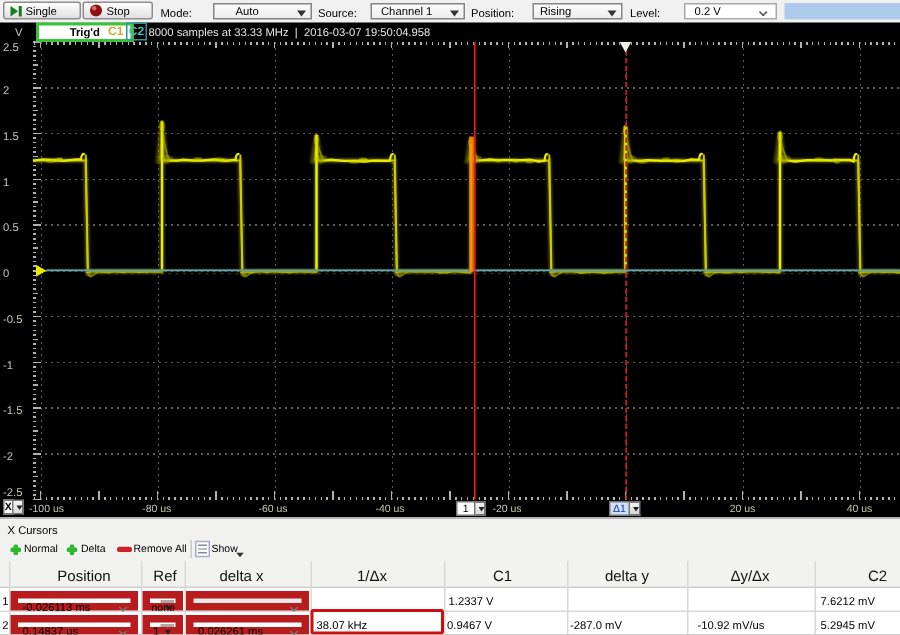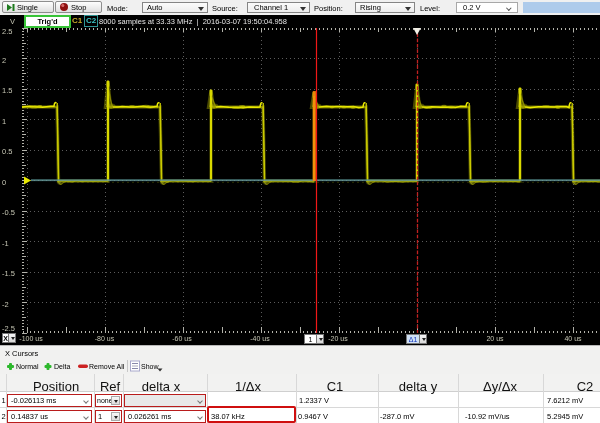--- a/index.html
+++ b/index.html
@@ -4,44 +4,44 @@
 body{width:600px;height:423px;font-family:"Liberation Sans",sans-serif;position:relative;overflow:hidden;background:#f0f0f0}
 .ab{position:absolute}
 .lbl{position:absolute;font-size:7.5px;color:#000;white-space:nowrap}
 .btn{position:absolute;height:12px;top:1px;border:1px solid #8e8e8e;border-radius:2px;background:linear-gradient(#fdfdfd,#e0e0e0);display:flex;align-items:center;font-size:7.5px;color:#000}
 .cmb{position:absolute;height:11px;top:2px;border:1px solid #858585;background:linear-gradient(#fbfbfb,#ededed);font-size:7.5px;color:#000;display:flex;align-items:center}
 .cmb .ar{position:absolute;right:3px;top:3.5px;width:0;height:0;border-left:3px solid transparent;border-right:3px solid transparent;border-top:4px solid #333}
 .flag{position:absolute;height:10px;display:flex;font-size:7px;line-height:9px}
 .fl-a{background:#fff;border:1px solid #777;text-align:center;color:#000}
 .fl-b{background:linear-gradient(#f5f5f5,#d8d8d8);border:1px solid #777;border-left:none;width:7px;position:relative}
 .fl-b:after{content:"";position:absolute;left:1.5px;top:3px;border-left:2.5px solid transparent;border-right:2.5px solid transparent;border-top:3.5px solid #222}
-.tcmb{position:absolute;height:13px;background:#fff;border:1px solid #b91c1c;font-size:7.5px;color:#000;line-height:12px;white-space:nowrap}
+.tcmb{position:absolute;height:13px;background:#fff;border:5px solid #b91c1c;font-size:7.5px;color:#000;line-height:12px;white-space:nowrap}
 .chev{position:absolute;right:3px;top:3.5px;width:4px;height:4px;border-right:1.3px solid #777;border-bottom:1.3px solid #777;transform:rotate(45deg)}
 .refbtn{position:absolute;right:1px;top:1px;bottom:1px;width:9px;background:linear-gradient(#f8f8f8,#ddd);border:1px solid #aaa}
 .refbtn:after{content:"";position:absolute;left:1.5px;top:3px;border-left:2.5px solid transparent;border-right:2.5px solid transparent;border-top:3.5px solid #222}
 .val{position:absolute;font-size:7.5px;color:#000;white-space:nowrap}
-.hdr{position:absolute;font-size:13px;color:#111;white-space:nowrap;transform:translateX(-50%)}
+.hdr{position:absolute;font-size:10px;color:#111;white-space:nowrap;transform:translateX(-50%)}
 </style></head><body>
 
 <div class="ab" style="left:0;top:0;width:600px;height:15px;background:#f0f0f0">
   <div class="btn" style="left:2px;width:52px">
     <svg width="9" height="9" style="margin:0 2px 0 3px">
         <polygon points="1,1 6,4.5 1,8" fill="#1d7a1d"></polygon>
         <rect x="6.5" y="1" width="2" height="7" fill="#1d7a1d"></rect>
       </svg>Single
   </div>
   <div class="btn" style="left:55px;width:47px">
     <svg width="10" height="10" style="margin:0 2px 0 3px">
         <circle cx="5" cy="5" r="4" fill="#8f1010"></circle>
         <circle cx="3.8" cy="3.5" r="1.5" fill="#d86a6a"></circle>
       </svg>Stop
   </div>
   <div class="lbl" style="left:107px;top:4px">Mode:</div>
   <div class="cmb" style="left:142px;width:66px">
-      <span style="margin-left:4px">Auto</span>
+      <span style="margin-left:14px">Auto</span>
       <span class="ar"></span>
     </div>
   <div class="lbl" style="left:212px;top:4px">Source:</div>
   <div class="cmb" style="left:247px;width:63px">
       <span style="margin-left:6px">Channel 1</span>
       <span class="ar"></span>
     </div>
   <div class="lbl" style="left:314px;top:4px">Position:</div>
   <div class="cmb" style="left:355px;width:60px">
       <span style="margin-left:4px">Rising</span>
@@ -577,21 +577,21 @@
           <text x="104.5" y="341" text-anchor="middle">-80 us</text>
           <text x="182" y="341" text-anchor="middle">-60 us</text>
           <text x="260" y="341" text-anchor="middle">-40 us</text>
           <text x="338" y="341" text-anchor="middle">-20 us</text>
           <text x="495" y="341" text-anchor="middle">20 us</text>
           <text x="573" y="341" text-anchor="middle">40 us</text>
         </g>
       </g>
     </svg>
 
-  <div class="ab" style="left:24px;top:0px;width:47px;height:13px;background:#fff;border:2px solid #38c438;color:#000;font-size:7.5px;font-weight:bold;text-align:center;line-height:9px">Trig'd</div>
+  <div class="ab" style="left:24px;top:0px;width:65px;height:13px;background:#fff;border:2px solid #38c438;color:#000;font-size:7.5px;font-weight:bold;text-align:center;line-height:9px">Trig'd</div>
   <div class="ab" style="left:72px;top:1px;font-size:8px;font-weight:bold;color:#c9ad28">C1</div>
   <div class="ab" style="left:84px;top:0px;width:14px;height:12px;border:1px solid #2f9595;font-size:8px;font-weight:bold;color:#3ec6c6;text-align:center;line-height:10px">C2</div>
   <div class="ab" style="left:99px;top:1.5px;font-size:7.5px;color:#e4e4e4;white-space:nowrap">8000 samples at 33.33 MHz &nbsp;|&nbsp; 2016-03-07 19:50:04.958</div>
 
   <div class="flag" style="left:2px;top:318px">
       <div class="fl-a" style="width:7px;font-weight:bold">X</div>
       <div class="fl-b"></div>
     </div>
   <div class="flag" style="left:304px;top:318.5px">
       <div class="fl-a" style="width:13px">1</div>

